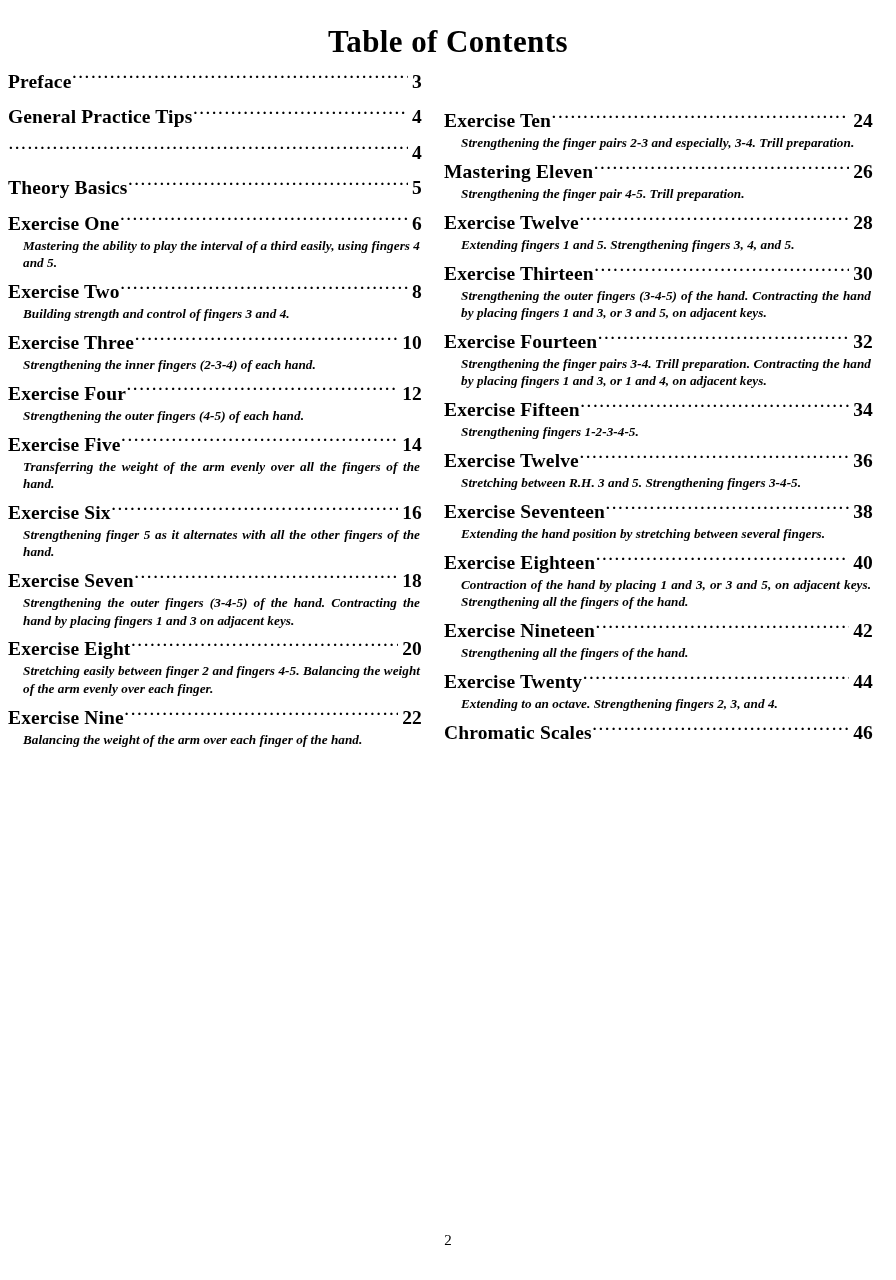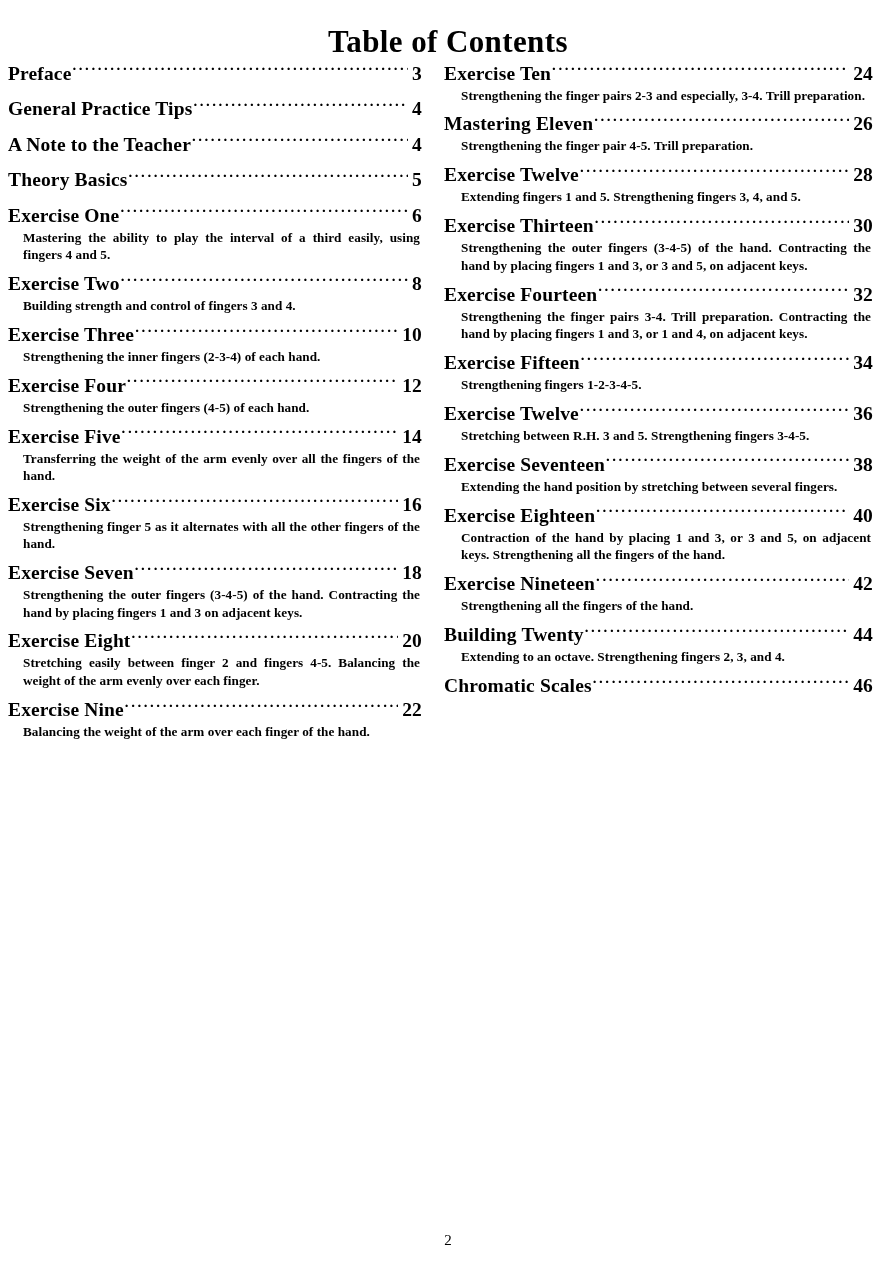--- a/index.html
+++ b/index.html
@@ -32,26 +32,26 @@
     text-align: center;
     font-family: "Liberation Serif", "DejaVu Serif", serif;
     font-weight: bold;
     font-size: 31px;
     letter-spacing: 0.4px;
     line-height: 38px;
   }
 
   .columns {
     position: absolute;
-    top: 60px;
+    top: 68px;
     left: 0;
     width: 896px;
     display: flex;
     flex-direction: row;
-    align-items: flex-start;
+    align-items: flex-end;
   }
 
   .column {
     box-sizing: border-box;
   }
 
   .column.left {
     width: 430px;
     padding-left: 8px;
     padding-right: 8px;
@@ -106,20 +106,21 @@
 
   .entry-page {
     flex: 0 0 auto;
     white-space: nowrap;
     padding-left: 3px;
     font-weight: bold;
   }
 
   .entry-desc {
     font-family: "Liberation Serif", "DejaVu Serif", serif;
+    font-style: italic;
     font-weight: bold;
     font-size: 13.2px;
     line-height: 17.4px;
     text-align: justify;
     margin: 0;
     padding-left: 15px;
     padding-right: 2px;
     letter-spacing: 0.05px;
   }
 
@@ -158,21 +159,20 @@
         </div>
         <div class="toc-entry head-only">
           <div class="entry-line">
             <span class="entry-title">General Practice Tips</span>
             <span class="entry-leader"></span>
             <span class="entry-page">4</span>
           </div>
         </div>
         <div class="toc-entry head-only">
           <div class="entry-line">
-            <span class="entry-title">A Note to the Teacher</span>
             <span class="entry-leader"></span>
             <span class="entry-page">4</span>
           </div>
         </div>
         <div class="toc-entry head-only">
           <div class="entry-line">
             <span class="entry-title">Theory Basics</span>
             <span class="entry-leader"></span>
             <span class="entry-page">5</span>
           </div>
@@ -327,21 +327,21 @@
         <div class="toc-entry">
           <div class="entry-line">
             <span class="entry-title">Exercise Nineteen</span>
             <span class="entry-leader"></span>
             <span class="entry-page">42</span>
           </div>
           <p class="entry-desc">Strengthening all the fingers of the hand.</p>
         </div>
         <div class="toc-entry">
           <div class="entry-line">
-            <span class="entry-title">Building Twenty</span>
+            <span class="entry-title">Exercise Twenty</span>
             <span class="entry-leader"></span>
             <span class="entry-page">44</span>
           </div>
           <p class="entry-desc">Extending to an octave.  Strengthening fingers 2, 3, and 4.</p>
         </div>
         <div class="toc-entry head-only">
           <div class="entry-line">
             <span class="entry-title">Chromatic Scales</span>
             <span class="entry-leader"></span>
             <span class="entry-page">46</span>

